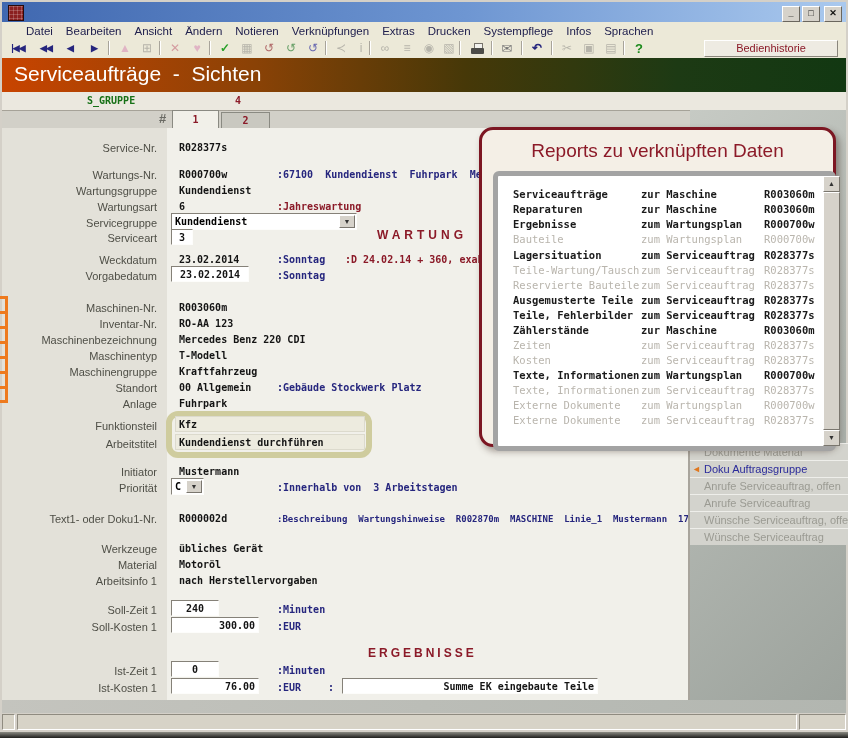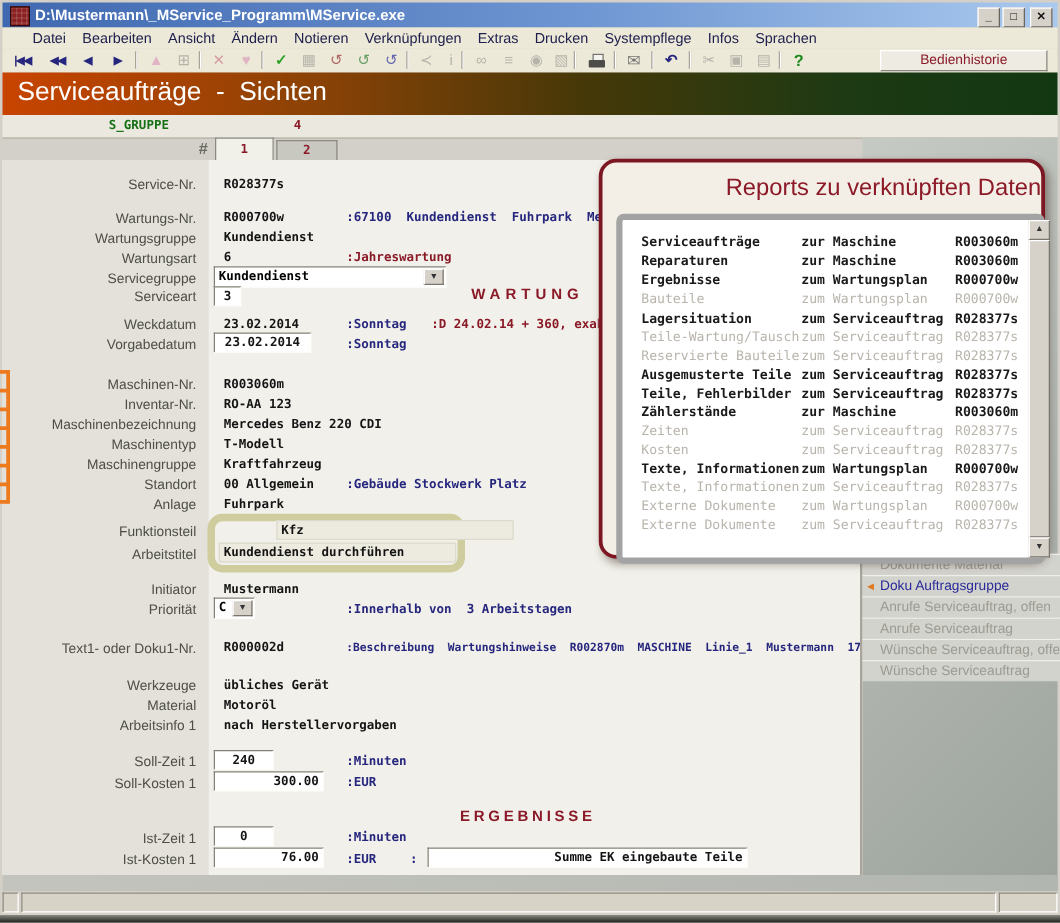--- a/index.html
+++ b/index.html
@@ -109,21 +109,21 @@
   .sbtn{position:absolute;left:690px;width:158px;height:17px;box-sizing:border-box;background:#d3d3cd;
     border-top:1px solid #eeeeea;font-size:11px;color:#9b9b93;line-height:16px;padding-left:14px;
     white-space:nowrap;overflow:hidden;z-index:5;}
   .sbtn.active{color:#2a2a9a;}
   .mark{position:absolute;left:2px;top:0;color:#e07820;font-size:9px;}
 
   
   .popup{position:absolute;left:479px;top:127px;width:357px;height:320px;box-sizing:border-box;
     background:#f4efe6;border:3px solid #7c1622;border-radius:14px;z-index:50;
     box-shadow:3px 4px 7px rgba(60,40,30,0.45);}
-  .ptitle{position:absolute;left:0;top:10px;width:100%;text-align:right;color:#8c1a28;
+  .ptitle{position:absolute;left:0;top:10px;width:100%;text-align:center;color:#8c1a28;
     font-size:19px;white-space:pre;}
   .plist{position:absolute;left:11px;top:41px;width:333px;height:270px;background:#fff;
     border:5px solid #a3a3a3;border-radius:6px;}
   .prow{position:absolute;left:0;width:100%;height:15px;}
   .prow span{position:absolute;top:0;font-family:"DejaVu Sans Mono",monospace;font-weight:bold;
     font-size:10.5px;line-height:15px;color:#1a1a1a;white-space:pre;}
   .prow.off span{color:#b9b5ad;font-weight:normal;}
   .pc1{left:15px;} .pc2{left:143px;} .pc3{left:266px;}
   .scroll{position:absolute;right:-9px;top:0;width:17px;height:270px;background:#d8d4cc;}
   .sc-btn{position:absolute;left:0;width:17px;height:16px;background:#d6d2ca;box-sizing:border-box;
@@ -142,21 +142,20 @@
   .botedge{position:absolute;left:0;top:732px;width:848px;height:6px;
     background:linear-gradient(#8a8a82,#1f1f1d);z-index:6;}
 </style>
 </head>
 <body>
 
 <div id="app">
 
   <div class="titlebar">
     <div class="appicon"></div>
-    <div class="wtitle">D:\Mustermann\_MService_Programm\MService.exe</div>
     <div class="winbtns">
       <div class="wbtn">_</div>
       <div class="wbtn">□</div>
       <div class="wbtn close">✕</div>
     </div>
   </div>
 
   <div class="menubar">
     <span>Datei</span>
     <span>Bearbeiten</span>
@@ -300,21 +299,21 @@
     <div class="lbl" style="top:365px">Maschinengruppe</div>
     <div class="val" style="top:365px">Kraftfahrzeug</div>
     <div class="lbl" style="top:381px">Standort</div>
     <div class="val" style="top:381px">00 Allgemein</div>
     <div class="cmt" style="top:381px">:Gebäude Stockwerk Platz</div>
     <div class="lbl" style="top:397px">Anlage</div>
     <div class="val" style="top:397px">Fuhrpark</div>
 
     <div class="ring"></div>
     <div class="lbl" style="top:419px">Funktionsteil</div>
-    <input class="hlinp" style="top: 416px; pointer-events: auto; margin-left: 46px;" readonly="" value="Kfz">
+    <input class="hlinp" style="top: 416px; pointer-events: auto;" readonly="" value="Kfz">
     <div class="lbl" style="top:437px">Arbeitstitel</div>
     <input class="hlinp" style="top: 434px; pointer-events: auto;" readonly="" value="Kundendienst durchführen">
 
     <div class="lbl" style="top:465px">Initiator</div>
     <div class="val" style="top:465px">Mustermann</div>
 
     <div class="lbl" style="top:481px">Priorität</div>
     <div class="combo" style="left:171px;top:478px;width:33px;pointer-events:auto">
       <span class="combo-txt">C</span>
       <span class="combo-btn">▼</span>

